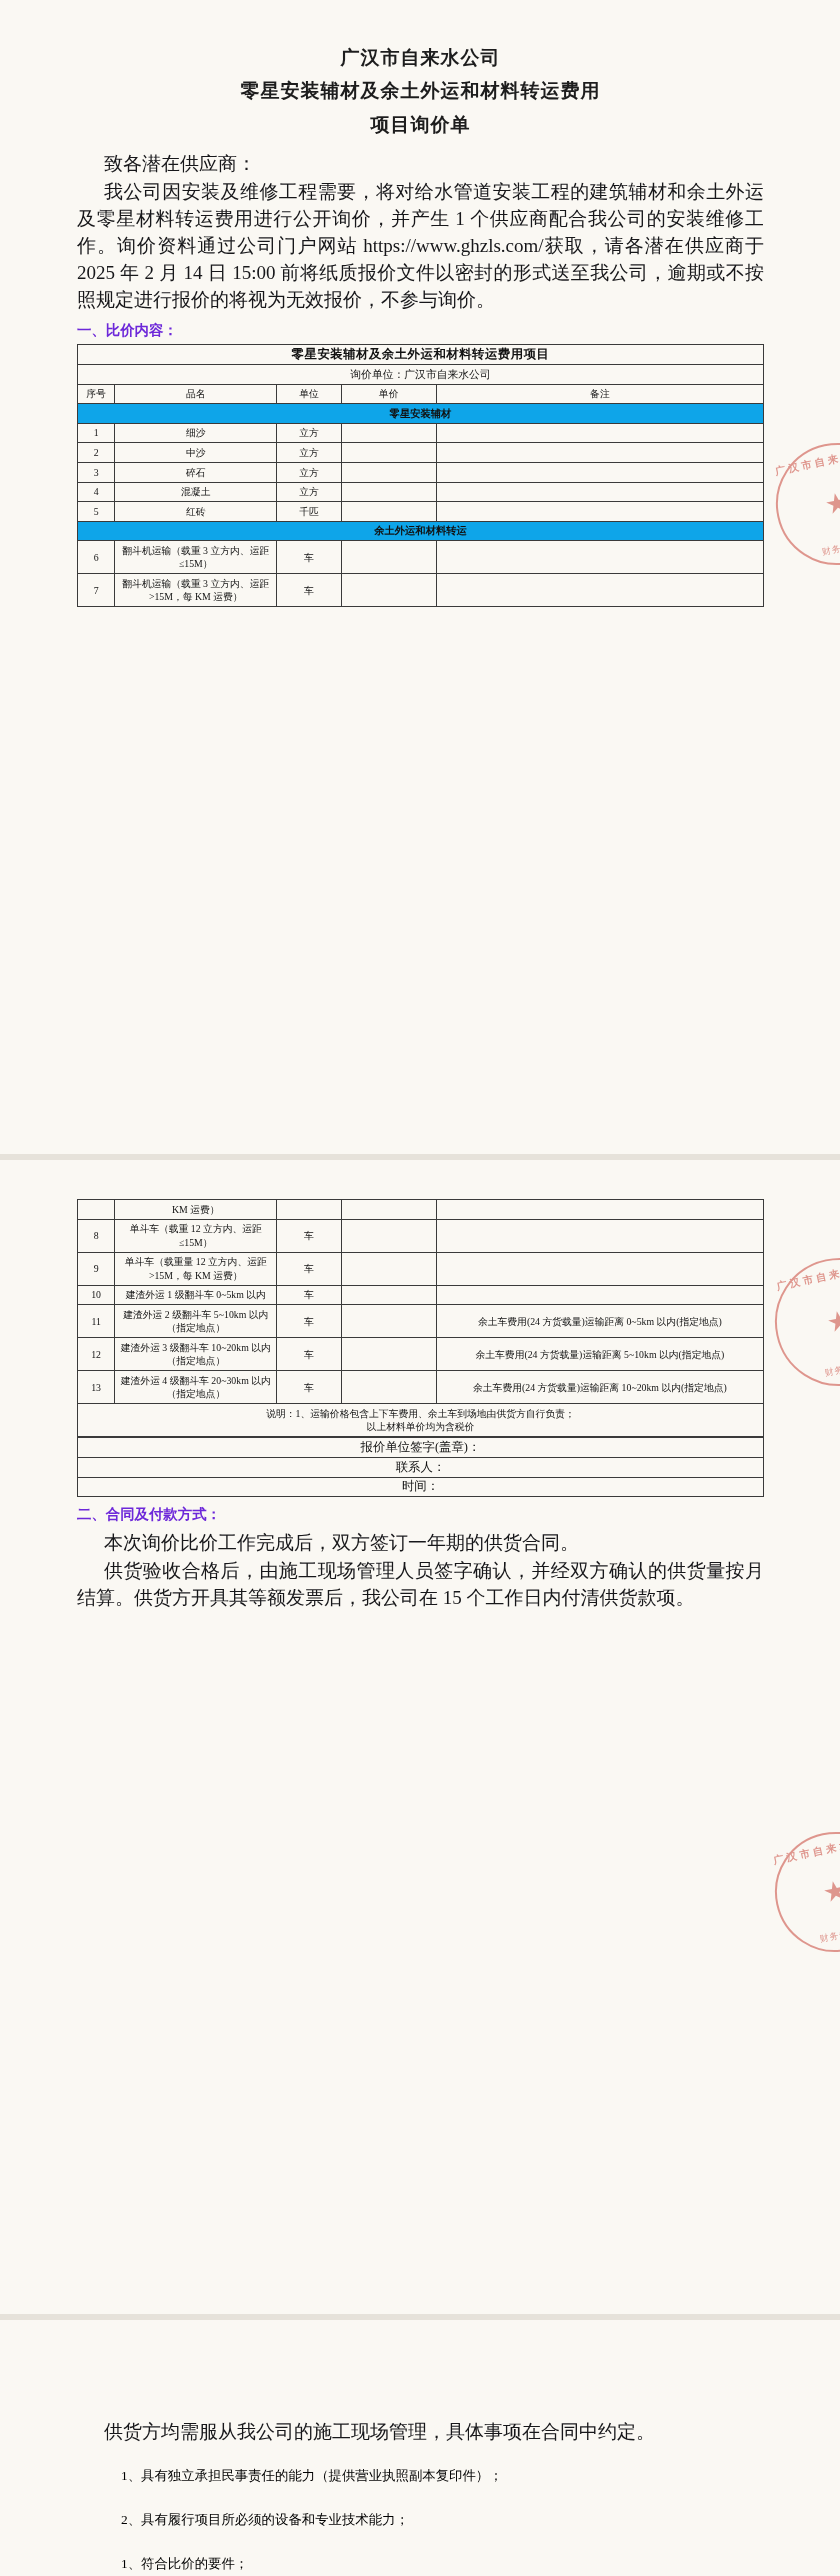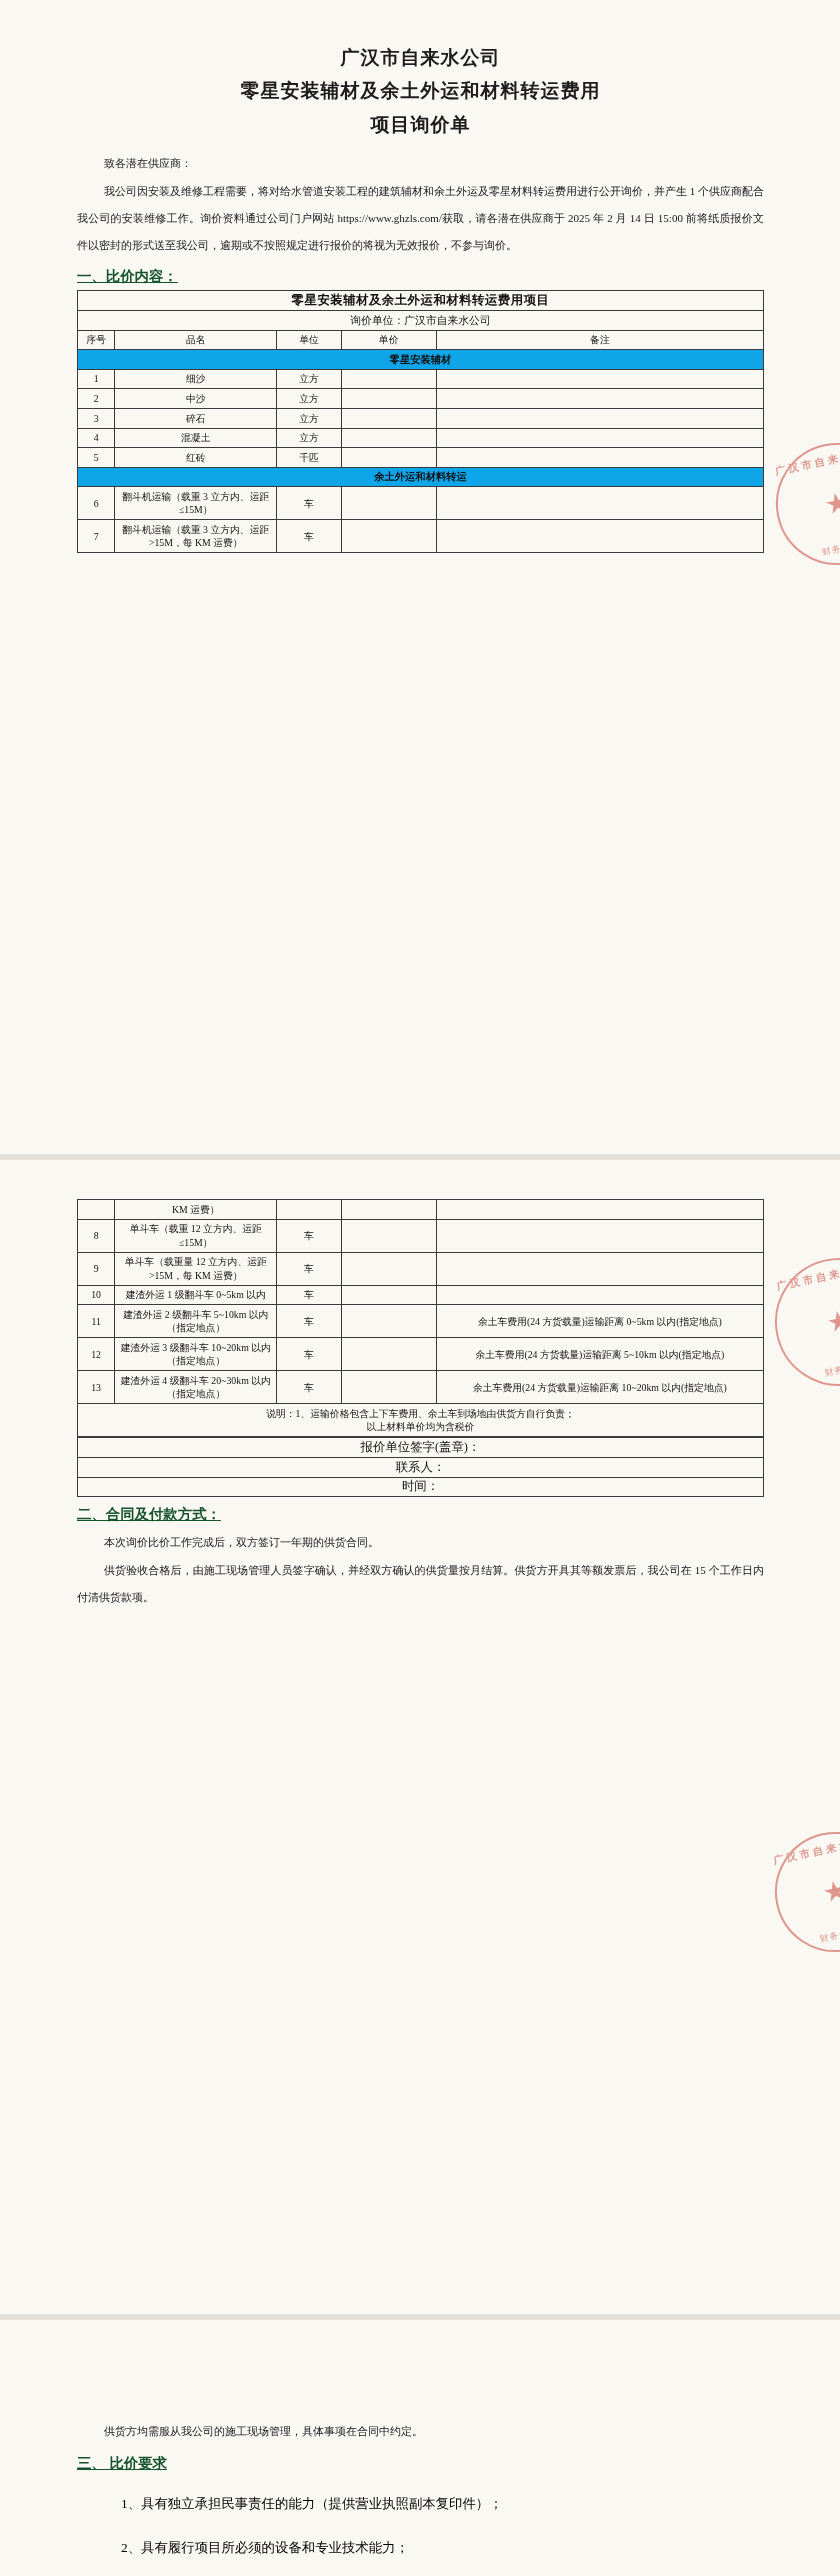--- a/index.html
+++ b/index.html
@@ -25,33 +25,32 @@
     text-align:center;
     font-weight:bold;
     color:#1d1d1d;
     letter-spacing:1px;
   }
   .title1{font-size:19px;margin:9.3px 0 3.1px 0;}
   .title2{font-size:19px;margin:7.2px 0 3.1px 0;}
   .title3{font-size:19px;margin:7.2px 0 12.4px 0;}
 
   p.body{
-    font-size:11px;
+    font-size:19px;
     line-height:27px;
     color:#17171a;
     margin:0 0 1px 0;
     text-align:justify;
   }
   p.ind{text-indent:27px;}
   .sec{
     font-size:14.4px;
     font-weight:bold;
     margin:8.2px 0 4.1px 0;
-    color:#14532d;
-    text-decoration:underline;
+    color:#6d28d9;
   }
   .sub{
     font-size:13.4px;
     line-height:27px;
     margin:17px;
     text-indent:27px;
   }
 
   
   .tblwrap{margin-top:3.1px;}
@@ -346,21 +345,20 @@
   </div>
 
   <div class="gap"></div>
 
   <div class="sheet s3">
 
     <div style="height:62px;"></div>
 
     <p class="body ind">供货方均需服从我公司的施工现场管理，具体事项在合同中约定。</p>
 
-    <div class="sec">三、 比价要求</div>
     <p class="sub">1、具有独立承担民事责任的能力（提供营业执照副本复印件）；</p>
     <p class="sub">2、具有履行项目所必须的设备和专业技术能力；</p>
     <p class="sub">1、符合比价的要件；</p>
     <p class="sub">4、报价高于控制价视为废标处理（控制价见招标文件）。</p>
 
   </div>
 
 </div>
 
 

